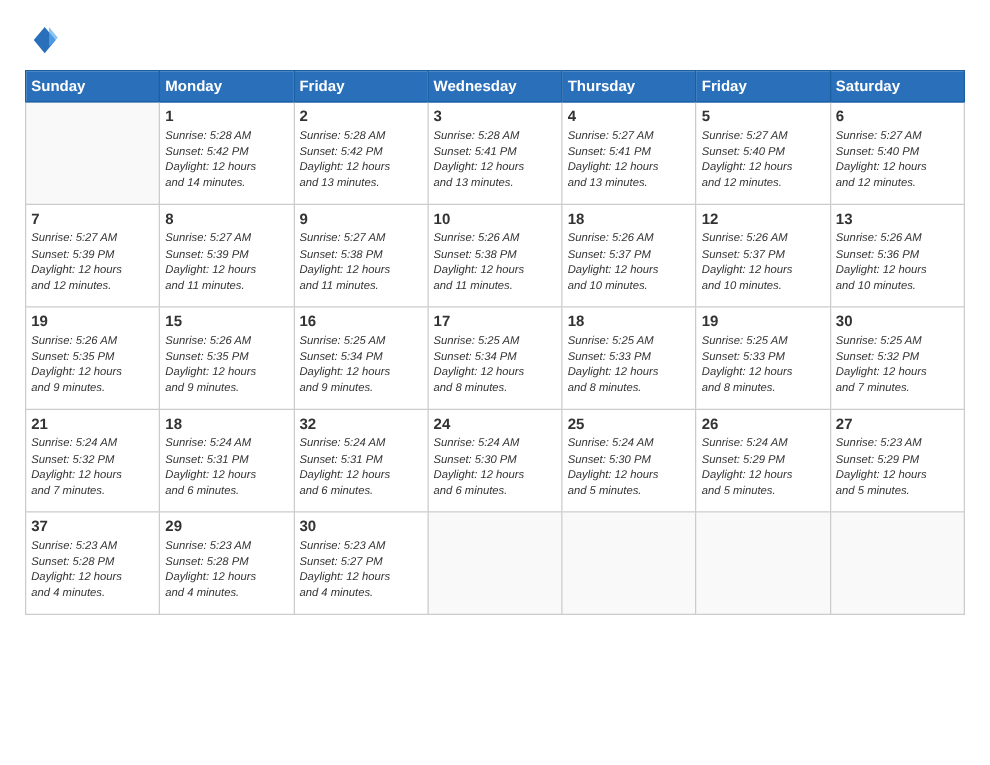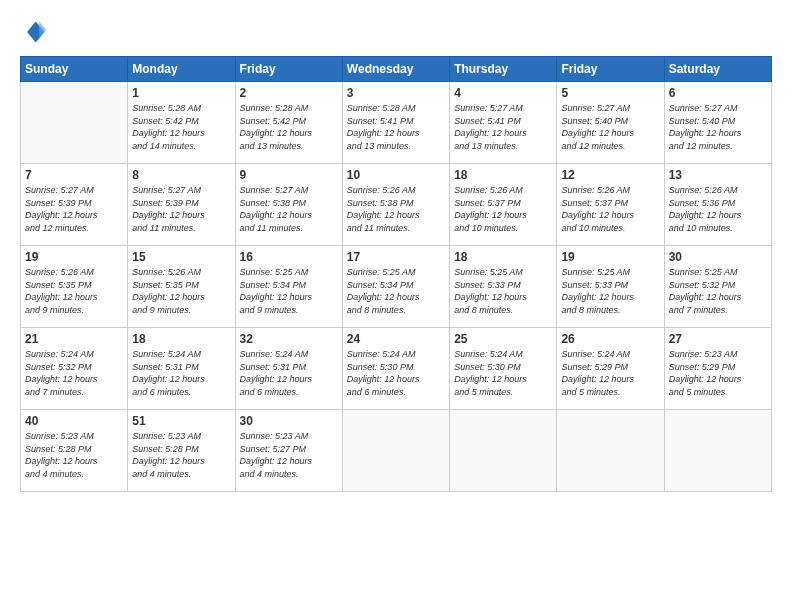--- a/index.html
+++ b/index.html
@@ -317,28 +317,28 @@
           <td>
             <span class="day-num">27</span>
             <div class="day-info" style="white-space: pre-line;">Sunrise: 5:23 AM
 Sunset: 5:29 PM
 Daylight: 12 hours
 and 5 minutes.</div>
           </td>
         </tr>
         <tr>
           <td>
-            <span class="day-num">40</span>
+            <span class="day-num">37</span>
             <div class="day-info" style="white-space: pre-line;">Sunrise: 5:23 AM
 Sunset: 5:28 PM
 Daylight: 12 hours
 and 4 minutes.</div>
           </td>
           <td>
-            <span class="day-num">51</span>
+            <span class="day-num">29</span>
             <div class="day-info" style="white-space: pre-line;">Sunrise: 5:23 AM
 Sunset: 5:28 PM
 Daylight: 12 hours
 and 4 minutes.</div>
           </td>
           <td>
             <span class="day-num">30</span>
             <div class="day-info" style="white-space: pre-line;">Sunrise: 5:23 AM
 Sunset: 5:27 PM
 Daylight: 12 hours

